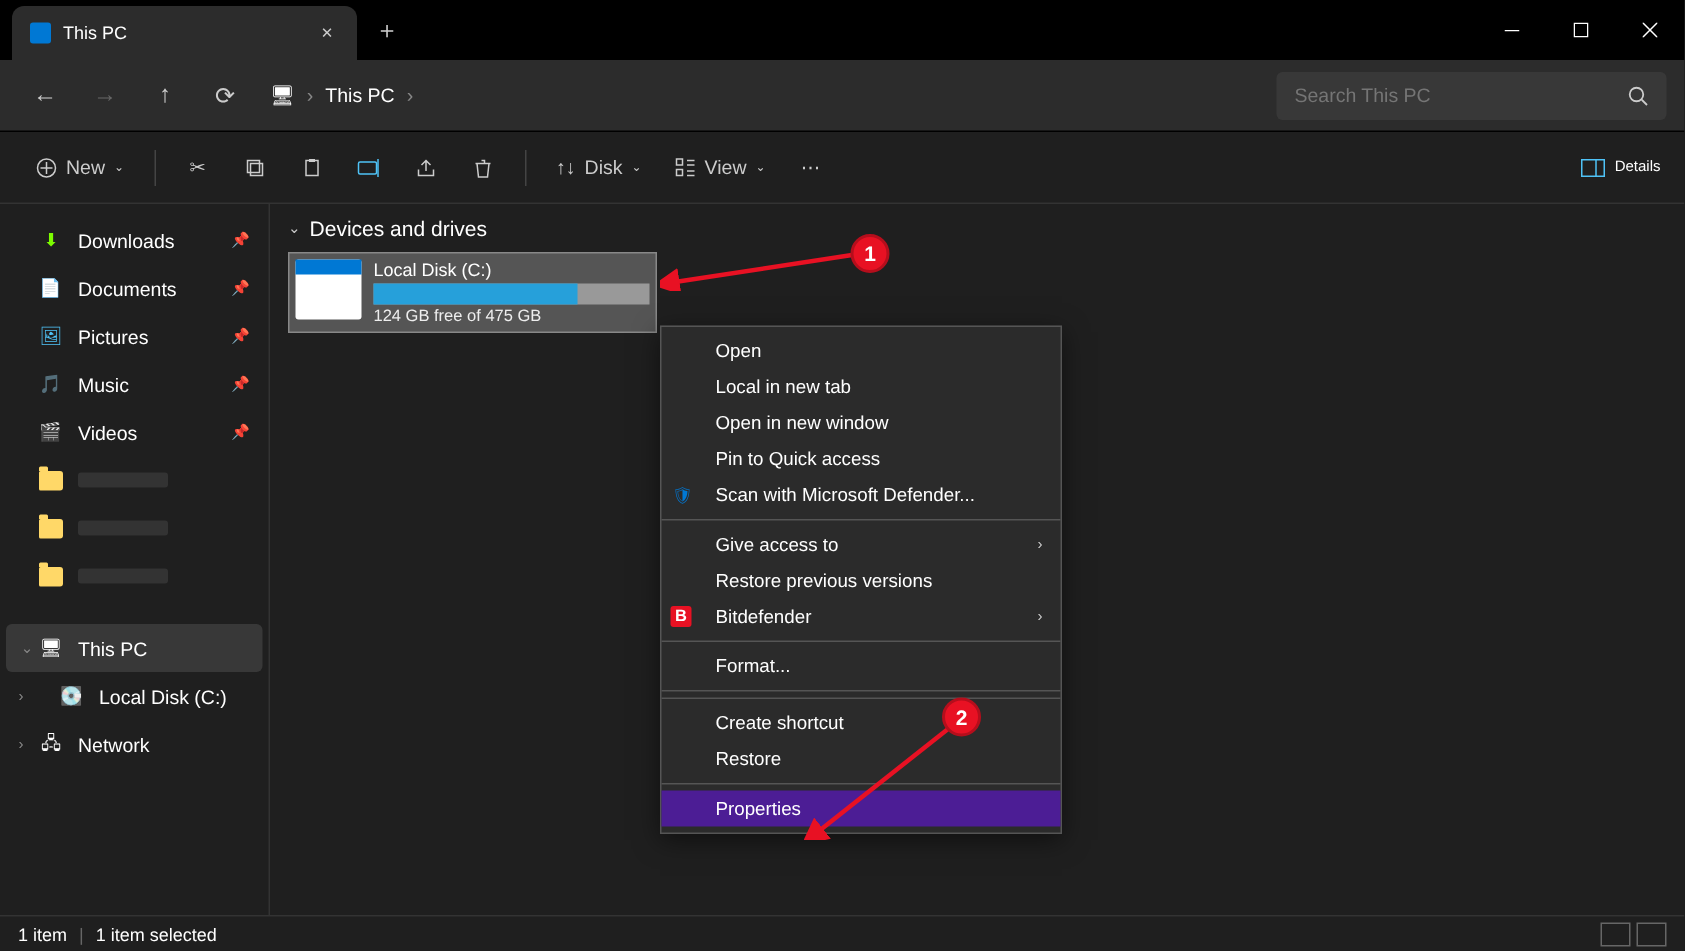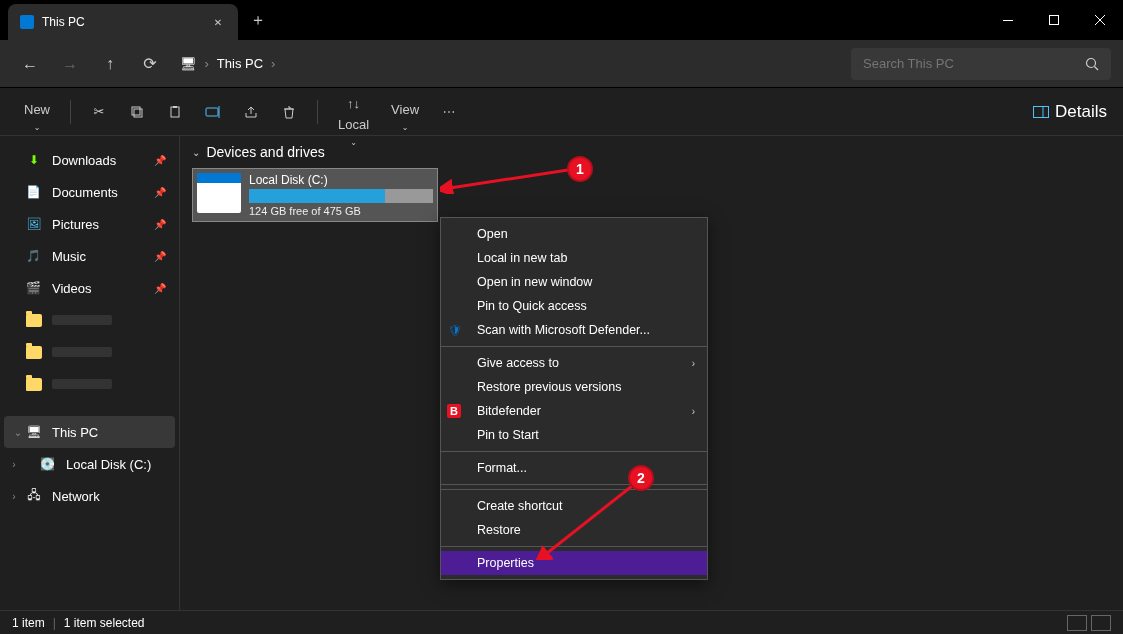--- a/index.html
+++ b/index.html
@@ -19,24 +19,24 @@
 .navbar { height:48px; background:#2c2c2c; display:flex; align-items:center; padding:0 12px; gap:4px; border-bottom:1px solid #000; }
 .nav-btn { width:36px; height:36px; display:flex; align-items:center; justify-content:center; color:#ccc; border-radius:4px; }
 .address { flex:1; display:flex; align-items:center; gap:8px; padding:0 8px; font-size:13px; color:#fff; }
 .address .sep { color:#888; }
 .search { width:260px; height:32px; background:#383838; border-radius:4px; display:flex; align-items:center; padding:0 12px; margin-left:8px; }
 .search input { background:none; border:none; color:#e5e5e5; font-size:13px; outline:none; flex:1; }
 .search-icon { color:#ccc; }
 
 
 .toolbar { height:48px; background:#1f1f1f; display:flex; align-items:center; padding:0 16px; gap:6px; border-bottom:1px solid #333; }
-.tbtn { height:32px; padding:0 8px; display:flex; align-items:center; gap:6px; color:#ccc; font-size:13px; border-radius:4px;flex-direction:column; }
+.tbtn { height:32px; padding:0 8px; display:flex; align-items:center; gap:6px; color:#ccc; font-size:13px; border-radius:4px; }
 .tbtn.icon-only { width:32px; padding:0; justify-content:center; }
 .tsep { width:1px; height:24px; background:#444; margin:0 6px; }
-.details-btn { margin-left:auto; display:flex; align-items:center; gap:6px; font-size:17px; color:#fff; }
+.details-btn { margin-left:auto; display:flex; align-items:center; gap:6px; font-size:10px; color:#fff; }
 
 
 .main { display:flex; height:calc(100% - 40px - 48px - 48px - 24px); }
 .sidebar { width:180px; background:#1f1f1f; padding:8px 0; border-right:1px solid #333; overflow:hidden; }
 .side-item { height:32px; display:flex; align-items:center; padding:0 12px 0 26px; gap:10px; font-size:13px; color:#fff; position:relative; }
 .side-item .pin { position:absolute; right:12px; color:#888; font-size:10px; }
 .side-item .chev { position:absolute; left:8px; color:#888; font-size:10px; width:12px; text-align:center; }
 .side-item.selected { background:#383838; border-radius:4px; margin:0 4px; padding-left:22px; }
 .side-group-gap { height:16px; }
 .s-ico { width:16px; height:16px; display:flex; align-items:center; justify-content:center; font-size:12px; }
@@ -165,21 +165,21 @@
       </svg>
     </div>
   <div class="tbtn icon-only">
       <svg width="14" height="14">
         <path d="M3 4h8l-1 9H4zM2 4h10M6 2h2v2" fill="none" stroke="#ccc"></path>
       </svg>
     </div>
   <div class="tsep"></div>
   <div class="tbtn">
     <span>↑↓</span>
-    <span>Local</span>
+    <span>Disk</span>
     <span style="font-size:8px">⌄</span>
   </div>
   <div class="tbtn">
     <svg width="14" height="14">
         <rect x="1" y="1" width="4" height="4" fill="none" stroke="#ccc"></rect>
         <rect x="1" y="8" width="4" height="4" fill="none" stroke="#ccc"></rect>
         <path d="M8 2h5M8 5h5M8 9h5M8 12h5" stroke="#ccc"></path>
       </svg>
     <span>View</span>
     <span style="font-size:8px">⌄</span>
@@ -298,23 +298,20 @@
       <span>Give access to</span>
       <span class="arrow">›</span>
     </div>
     <div class="ctx-item">
       <span>Restore previous versions</span>
     </div>
     <div class="ctx-item">
       <span class="ci-icon" style="background:#e81123;color:#fff;font-weight:bold;border-radius:2px;width:14px;height:14px;">B</span>
       <span>Bitdefender</span>
       <span class="arrow">›</span>
-    </div>
-    <div class="ctx-item">
-      <span>Pin to Start</span>
     </div>
     <div class="ctx-sep"></div>
     <div class="ctx-item">
       <span>Format...</span>
     </div>
     <div class="ctx-sep"></div>
     <div class="ctx-sep"></div>
     <div class="ctx-item">
       <span>Create shortcut</span>
     </div>

